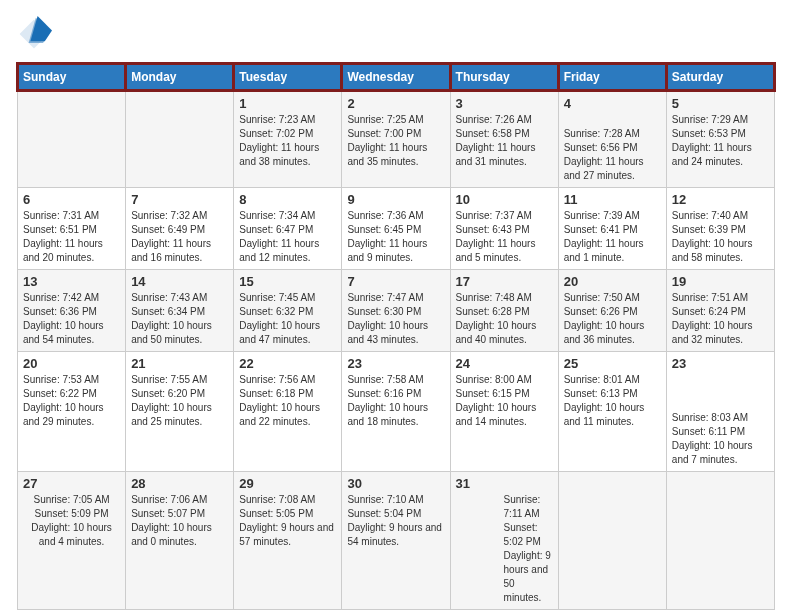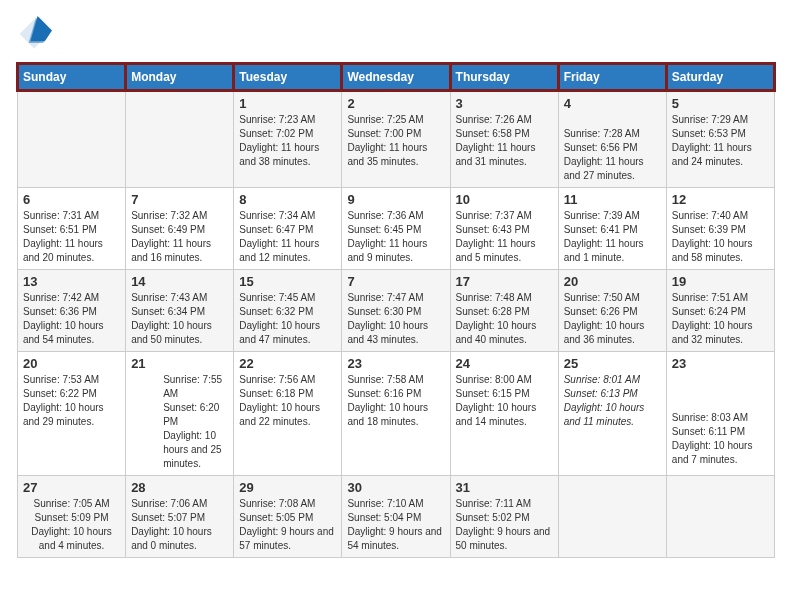--- a/index.html
+++ b/index.html
@@ -248,21 +248,21 @@
       </tr>
       <tr>
         <td>
           <span class="day-number">20</span>
           <div class="day-info" style="white-space: pre-line;">Sunrise: 7:53 AM
 Sunset: 6:22 PM
 Daylight: 10 hours and 29 minutes.</div>
         </td>
         <td>
           <span class="day-number">21</span>
-          <div class="day-info" style="white-space: pre-line; margin-left: 32px;">Sunrise: 7:55 AM
+          <div class="day-info" style="white-space: pre-line;">Sunrise: 7:55 AM
 Sunset: 6:20 PM
 Daylight: 10 hours and 25 minutes.</div>
         </td>
         <td>
           <span class="day-number">22</span>
           <div class="day-info" style="white-space: pre-line;">Sunrise: 7:56 AM
 Sunset: 6:18 PM
 Daylight: 10 hours and 22 minutes.</div>
         </td>
         <td>
@@ -272,21 +272,21 @@
 Daylight: 10 hours and 18 minutes.</div>
         </td>
         <td>
           <span class="day-number">24</span>
           <div class="day-info" style="white-space: pre-line;">Sunrise: 8:00 AM
 Sunset: 6:15 PM
 Daylight: 10 hours and 14 minutes.</div>
         </td>
         <td>
           <span class="day-number">25</span>
-          <div class="day-info" style="white-space: pre-line; font-style: italic;">Sunrise: 8:01 AM
+          <div class="day-info" style="white-space: pre-line;">Sunrise: 8:01 AM
 Sunset: 6:13 PM
 Daylight: 10 hours and 11 minutes.</div>
         </td>
         <td>
           <span class="day-number">23</span>
           <div class="day-info" style="white-space: pre-line; margin-top: 40px;">Sunrise: 8:03 AM
 Sunset: 6:11 PM
 Daylight: 10 hours and 7 minutes.</div>
         </td>
       </tr>
@@ -310,21 +310,21 @@
 Daylight: 9 hours and 57 minutes.</div>
         </td>
         <td>
           <span class="day-number">30</span>
           <div class="day-info" style="white-space: pre-line;">Sunrise: 7:10 AM
 Sunset: 5:04 PM
 Daylight: 9 hours and 54 minutes.</div>
         </td>
         <td>
           <span class="day-number">31</span>
-          <div class="day-info" style="white-space: pre-line;">Sunrise: 7:11 AM
+          <div class="day-info" style="white-space: pre-line; margin-left: 48px;">Sunrise: 7:11 AM
 Sunset: 5:02 PM
 Daylight: 9 hours and 50 minutes.</div>
         </td>
         <td class="empty"></td>
         <td class="empty"></td>
       </tr>
     </tbody>
 </table>
 
 </body></html>

